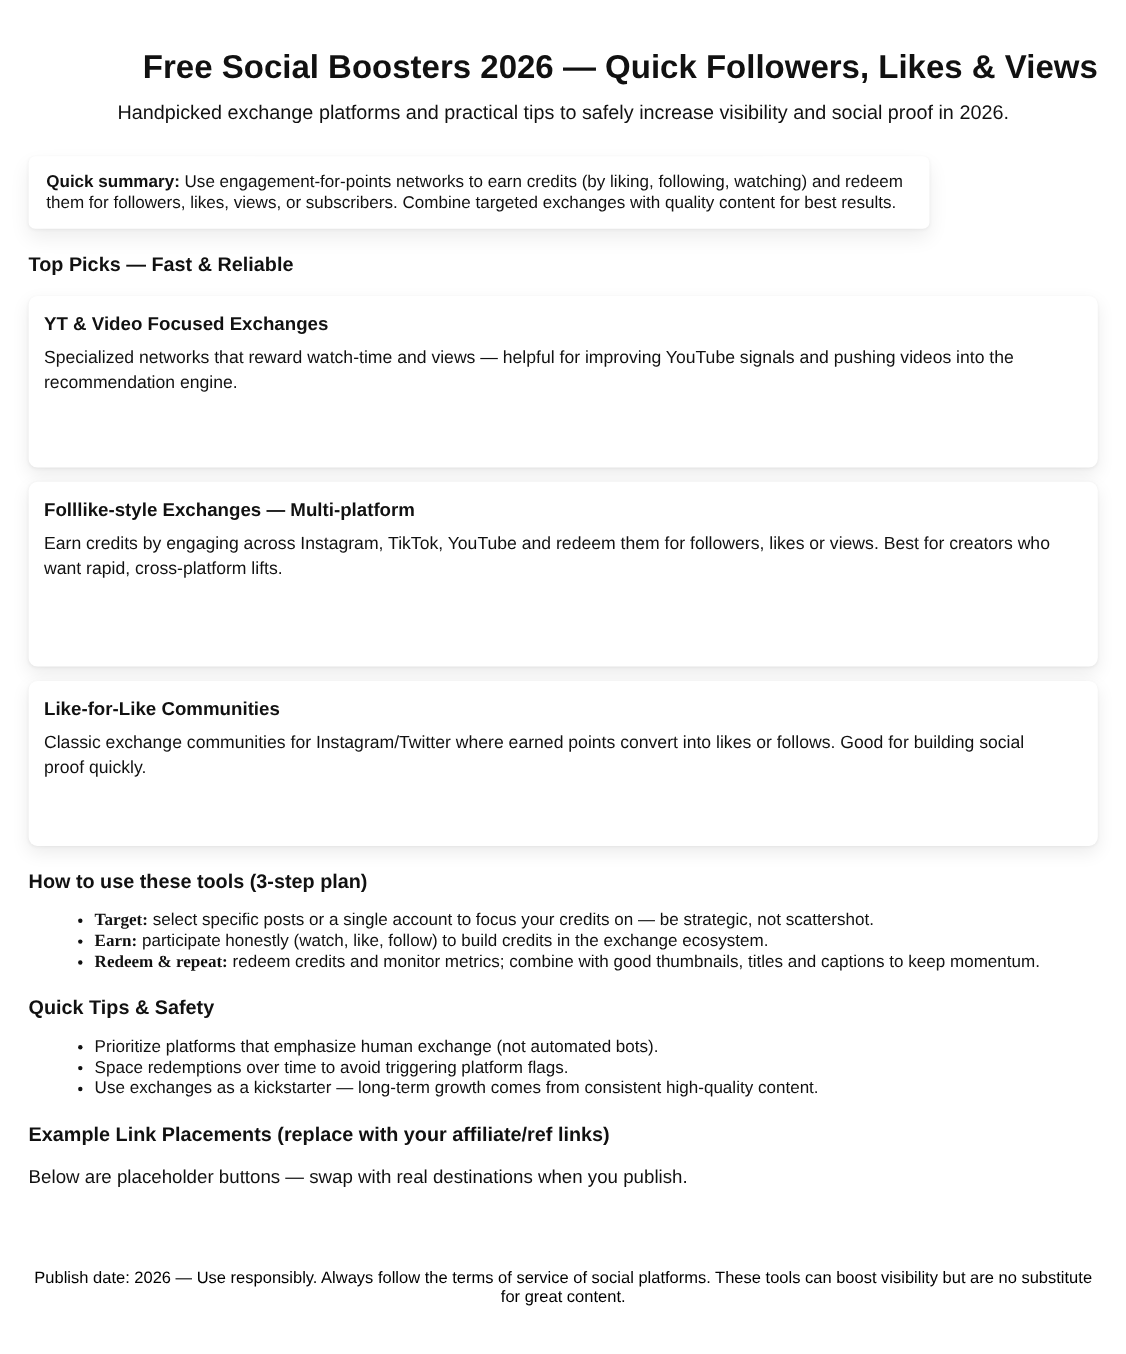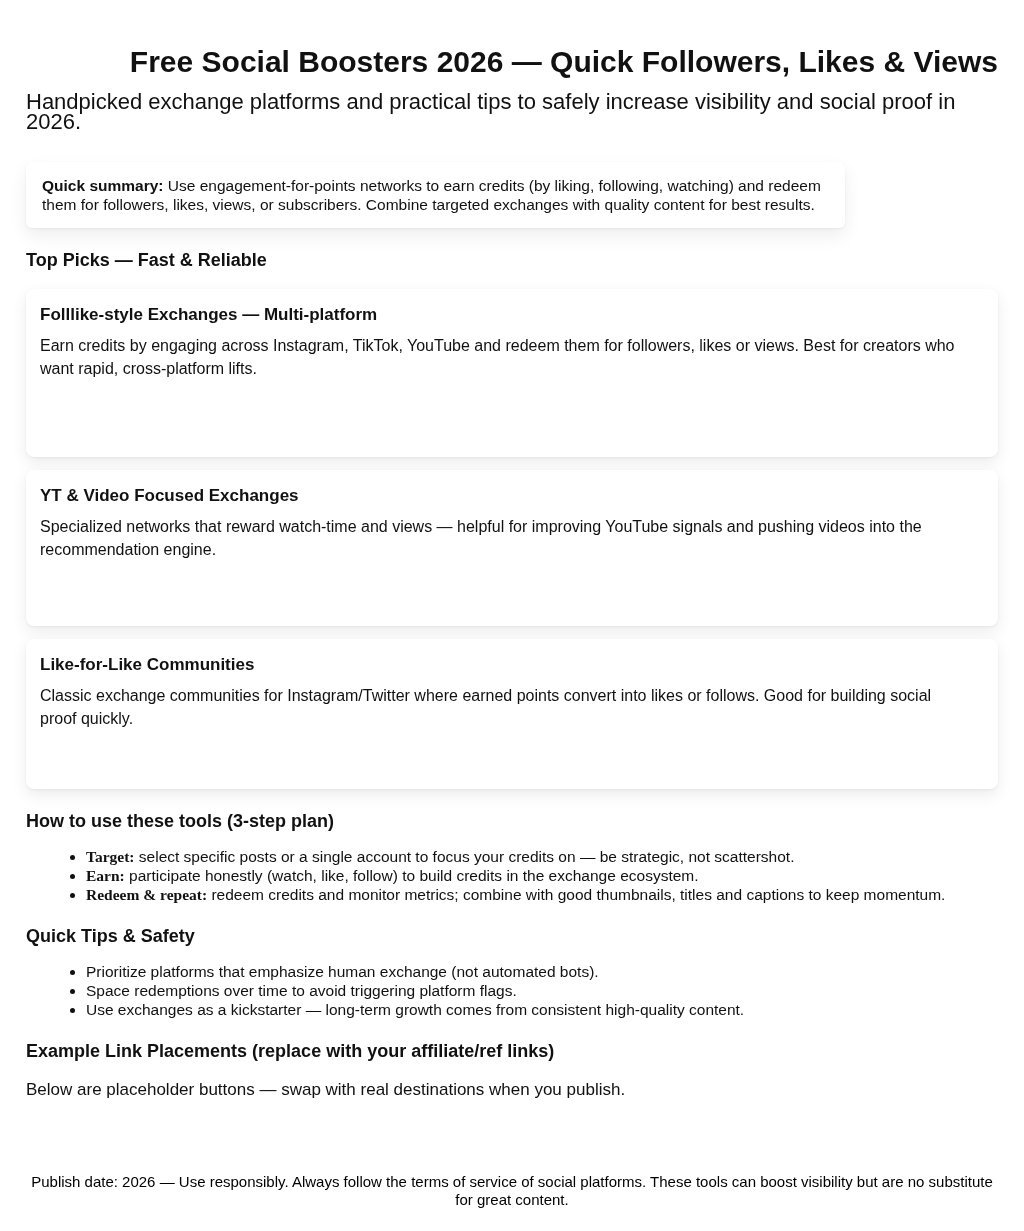--- a/index.html
+++ b/index.html
@@ -16,22 +16,23 @@
     padding: 0 26px 40px 26px;
   }
   .page-title {
     font-size: 30px;
     line-height: 35px;
     font-weight: bold;
     text-align: right;
     margin: 44px 0 0 0;
   }
   .page-subtitle {
-    font-size: 22px;
+    font-size: 18px;
     line-height: 20px;
+    text-align: center;
     margin: 13px 0 0 0;
   }
   .summary-box {
     margin-top: 30px;
     width: 819px;
     max-width: 100%;
     background: #ffffff;
     border-radius: 6px;
     padding: 14px 16px;
     box-shadow: 0 8px 18px rgba(0,0,0,0.07), 0 1px 3px rgba(0,0,0,0.05);
@@ -99,27 +100,27 @@
 <p class="page-subtitle">Handpicked exchange platforms and practical tips to safely increase visibility and social proof in 2026.</p>
 
 <div class="summary-box">
   <b>Quick summary:</b>
   <span>Use engagement-for-points networks to earn credits (by liking, following, watching) and redeem them for followers, likes, views, or subscribers. Combine targeted exchanges with quality content for best results.</span>
 </div>
 
 <h2 class="section-heading">Top Picks — Fast &amp; Reliable</h2>
 
 <div class="cards">
+  <div class="card card-1">
+    <h3 class="card-title">YT &amp; Video Focused Exchanges</h3>
+    <p class="card-description">Specialized networks that reward watch-time and views — helpful for improving YouTube signals and pushing videos into the recommendation engine.</p>
+  </div>
   <div class="card card-0">
     <h3 class="card-title">Folllike-style Exchanges — Multi-platform</h3>
     <p class="card-description">Earn credits by engaging across Instagram, TikTok, YouTube and redeem them for followers, likes or views. Best for creators who want rapid, cross-platform lifts.</p>
-  </div>
-  <div class="card card-1">
-    <h3 class="card-title">YT &amp; Video Focused Exchanges</h3>
-    <p class="card-description">Specialized networks that reward watch-time and views — helpful for improving YouTube signals and pushing videos into the recommendation engine.</p>
   </div>
   <div class="card card-2">
     <h3 class="card-title">Like-for-Like Communities</h3>
     <p class="card-description">Classic exchange communities for Instagram/Twitter where earned points convert into likes or follows. Good for building social proof quickly.</p>
   </div>
 </div>
 
 <h2 class="section-heading h2-tight">How to use these tools (3-step plan)</h2>
 <ul class="bullet-list">
   <li>

